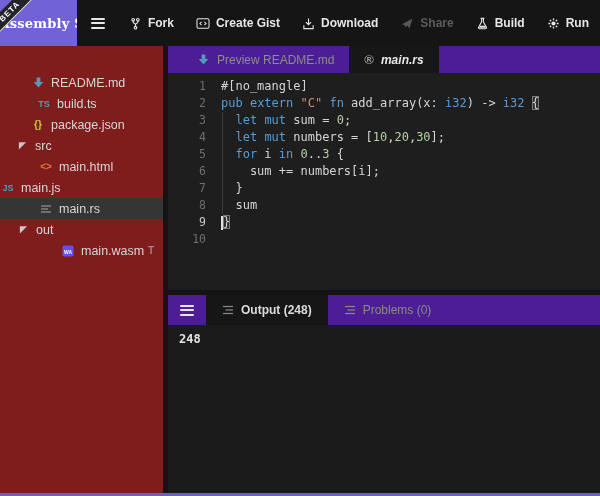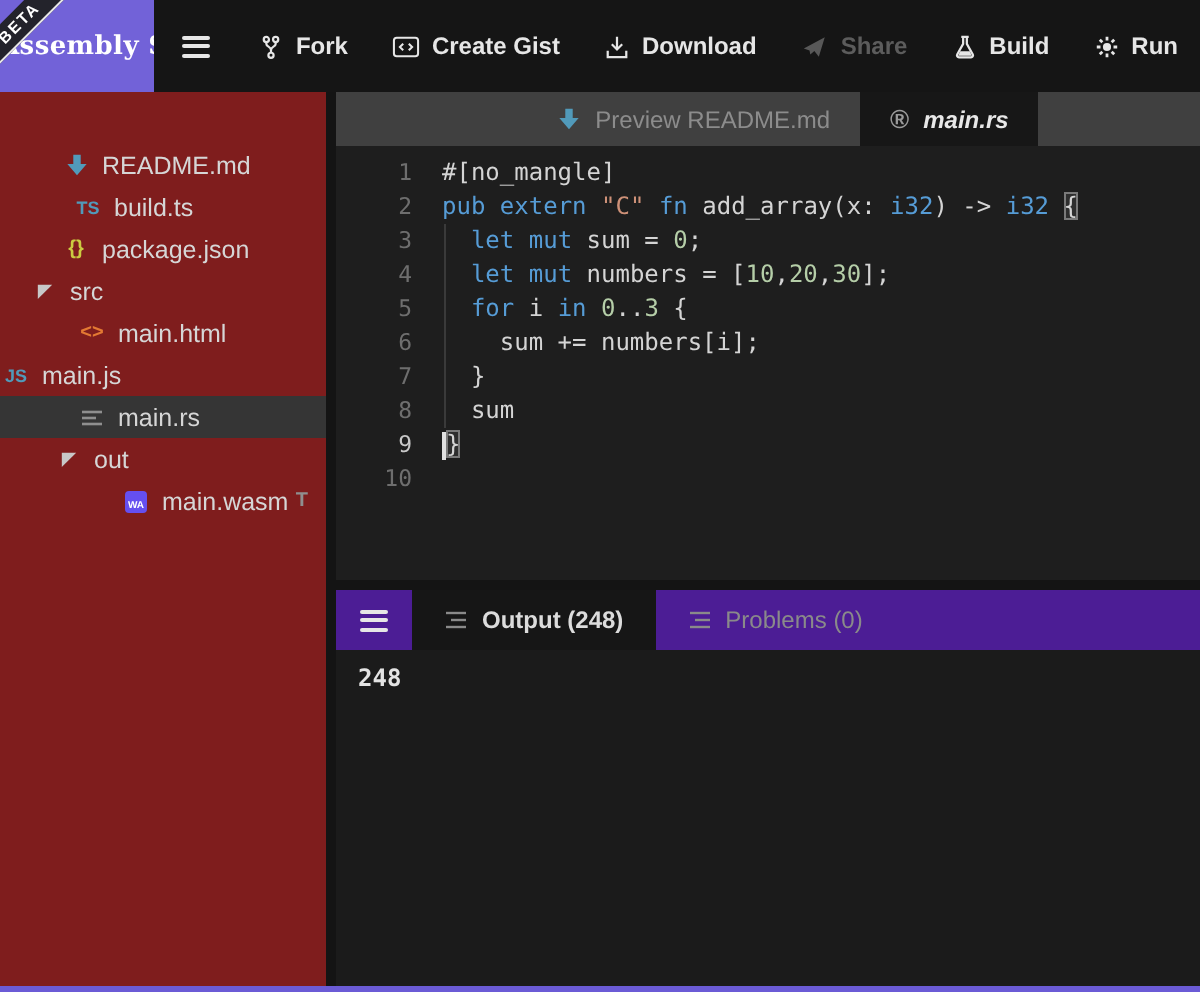--- a/index.html
+++ b/index.html
@@ -31,21 +31,21 @@
             position:relative;cursor:pointer;box-sizing:border-box;}
   .tree-row.selected{background:#353535;}
   .tree-icon{flex:0 0 16px;width:16px;display:flex;justify-content:center;margin-right:5px;}
   .ticon-text{font-weight:bold;font-size:9px;line-height:10px;}
   .tree-label{white-space:nowrap;}
   .tree-badge{position:absolute;right:9px;color:#8f8f8f;font-size:10px;font-weight:700;}
   .splitter{flex:0 0 5px;background:#141414;cursor:col-resize;}
 
   
   .editor-col{flex:1;display:flex;flex-direction:column;min-width:0;}
-  .tabbar{flex:0 0 27px;background:#404040;display:flex;align-items:stretch;padding-left:14px;justify-content:center;}
+  .tabbar{flex:0 0 27px;background:#4c1d95;display:flex;align-items:stretch;padding-left:14px;}
   .tab{display:flex;align-items:center;gap:7px;padding:0 15px;font-size:12px;color:#8c8c8c;cursor:pointer;}
   .tab.active{background:#171717;color:#e8e8e8;}
   .tab.italic .tab-label{font-style:italic;font-weight:600;}
 
   .editor{flex:0 0 212px;background:#1e1e1e;position:relative;overflow:hidden;
           font-family:"DejaVu Sans Mono",monospace;font-size:12px;line-height:17px;padding-top:5px;}
   .code-line{display:flex;height:17px;}
   .gutter{flex:0 0 38px;text-align:right;color:#6e6e6e;padding-right:15px;font-size:11.5px;}
   .code-line.active .gutter{color:#c8c8c8;}
   .code-content{white-space:pre;color:#d4d4d4;}
@@ -208,21 +208,21 @@
                 <g stroke="#8f8f8f" stroke-width="1.3">
                   <line x1="1" y1="3" x2="11" y2="3"></line>
                   <line x1="1" y1="6" x2="8" y2="6"></line>
                   <line x1="1" y1="9" x2="11" y2="9"></line>
                 </g>
               </svg>
             </span>
           </span>
           <span class="tree-label">main.rs</span>
         </div>
-        <div class="tree-row" style="padding-left: 26px;">
+        <div class="tree-row" style="padding-left: 15px;">
           <span class="tree-icon">
             <span class="icon">
               <svg width="9" height="9" viewBox="0 0 10 10">
                 <polygon points="1,1.5 9,1.5 1,9.5" fill="#c8c8c8"></polygon>
               </svg>
             </span>
           </span>
           <span class="tree-label">out</span>
         </div>
         <div class="tree-row" style="padding-left: 60px;">

